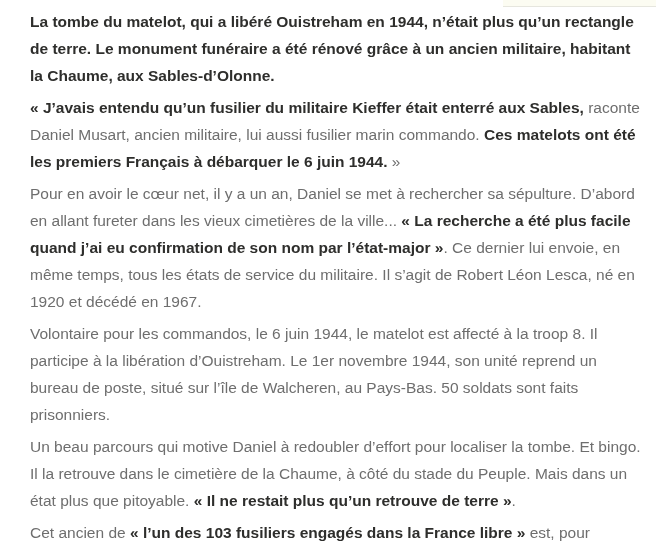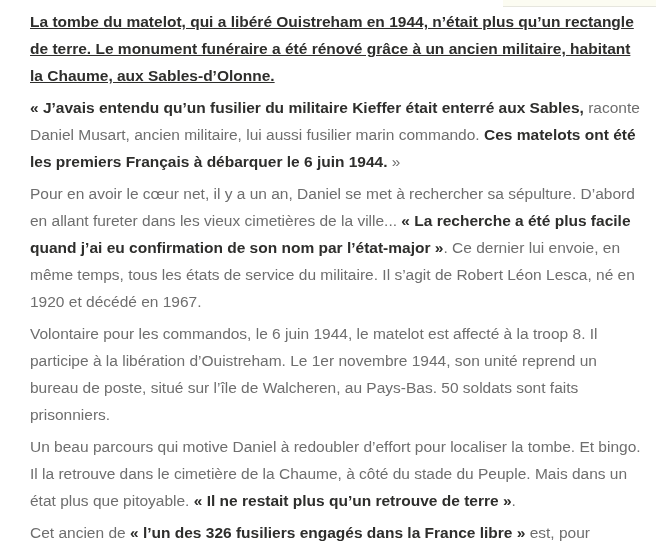--- a/index.html
+++ b/index.html
@@ -33,31 +33,30 @@
     color: var(--text-regular, #6e6e6e);
     -webkit-font-smoothing: antialiased;
   }
   .para {
     margin: 0 0 5px 0;
     padding: 0;
   }
   .para.intro {
     font-weight: 700;
     color: var(--text-dark, #2e2e2c);
-    text-decoration: underline;
   }
   .seg.bold {
     font-weight: 700;
     color: var(--text-dark, #2e2e2c);
   }
 </style>
 </head>
 <body style="background: rgb(255, 255, 255);">
 
 <div class="top-band"></div>
 <div class="article" id="article">
     <p class="para intro"><span class="seg bold">La tombe du matelot, qui a libéré Ouistreham en 1944, n’était plus qu’un rectangle de terre. Le monument funéraire a été rénové grâce à un ancien militaire, habitant la Chaume, aux Sables-d’Olonne.</span></p>
     <p class="para"><span class="seg bold">« J’avais entendu qu’un fusilier du militaire Kieffer était enterré aux Sables,</span><span class="seg"> raconte Daniel Musart, ancien militaire, lui aussi fusilier marin commando. </span><span class="seg bold">Ces matelots ont été les premiers Français à débarquer le 6 juin 1944.</span><span class="seg"> »</span></p>
     <p class="para"><span class="seg">Pour en avoir le cœur net, il y a un an, Daniel se met à rechercher sa sépulture. D’abord en allant fureter dans les vieux cimetières de la ville... </span><span class="seg bold">« La recherche a été plus facile quand j’ai eu confirmation de son nom par l’état-major »</span><span class="seg">. Ce dernier lui envoie, en même temps, tous les états de service du militaire. Il s’agit de Robert Léon Lesca, né en 1920 et décédé en 1967.</span></p>
     <p class="para"><span class="seg">Volontaire pour les commandos, le 6 juin 1944, le matelot est affecté à la troop 8. Il participe à la libération d’Ouistreham. Le 1er novembre 1944, son unité reprend un bureau de poste, situé sur l’île de Walcheren, au Pays-Bas. 50 soldats sont faits prisonniers.</span></p>
     <p class="para"><span class="seg">Un beau parcours qui motive Daniel à redoubler d’effort pour localiser la tombe. Et bingo. Il la retrouve dans le cimetière de la Chaume, à côté du stade du Peuple. Mais dans un état plus que pitoyable. </span><span class="seg bold">« Il ne restait plus qu’un retrouve de terre »</span><span class="seg">.</span></p>
-    <p class="para"><span class="seg">Cet ancien de </span><span class="seg bold">« l’un des 326 fusiliers engagés dans la France libre »</span><span class="seg"> est, pour l’ancien militaire, inconcevable. C’est à ce moment, qu’il se décide de se renseigner, en mairie, sur la date « d’échéance de la concession ».</span></p>
+    <p class="para"><span class="seg">Cet ancien de </span><span class="seg bold">« l’un des 103 fusiliers engagés dans la France libre »</span><span class="seg"> est, pour l’ancien militaire, inconcevable. C’est à ce moment, qu’il se décide de se renseigner, en mairie, sur la date « d’échéance de la concession ».</span></p>
   </div>
 
 </body></html>

